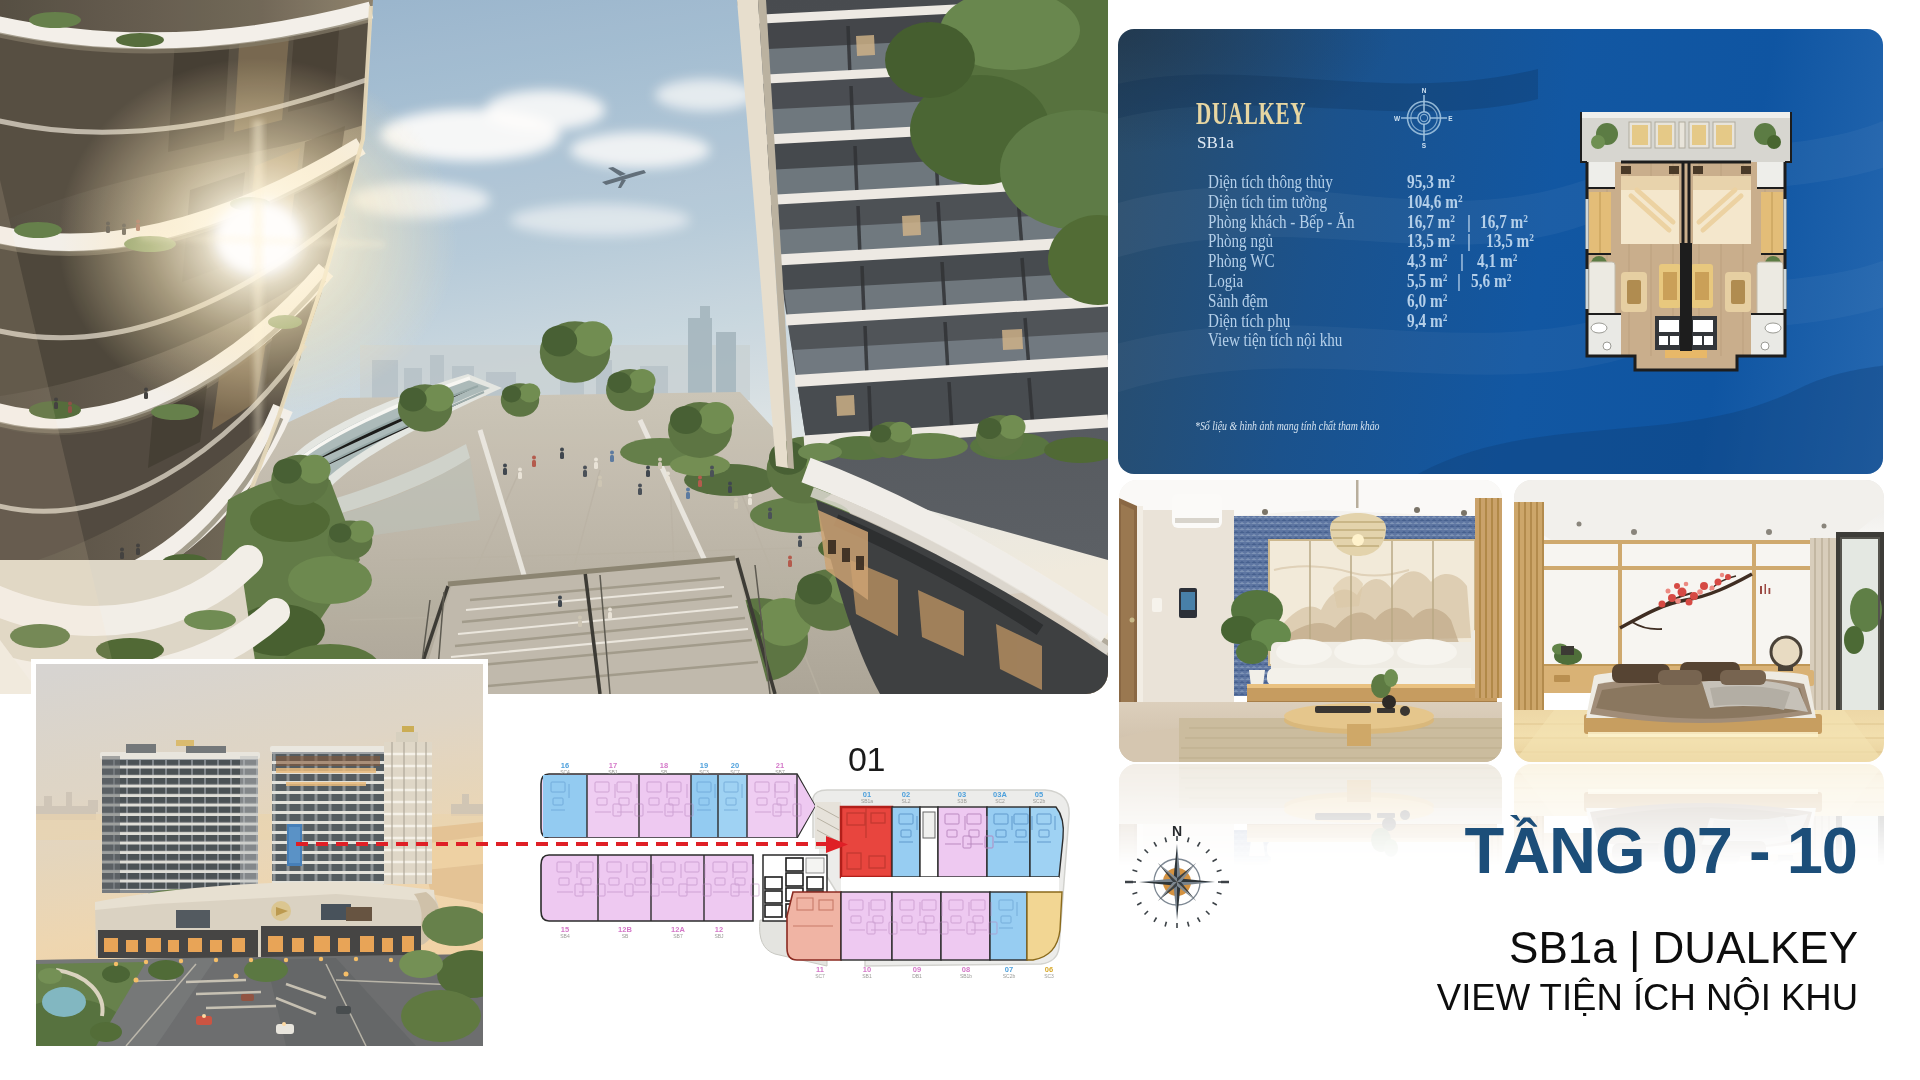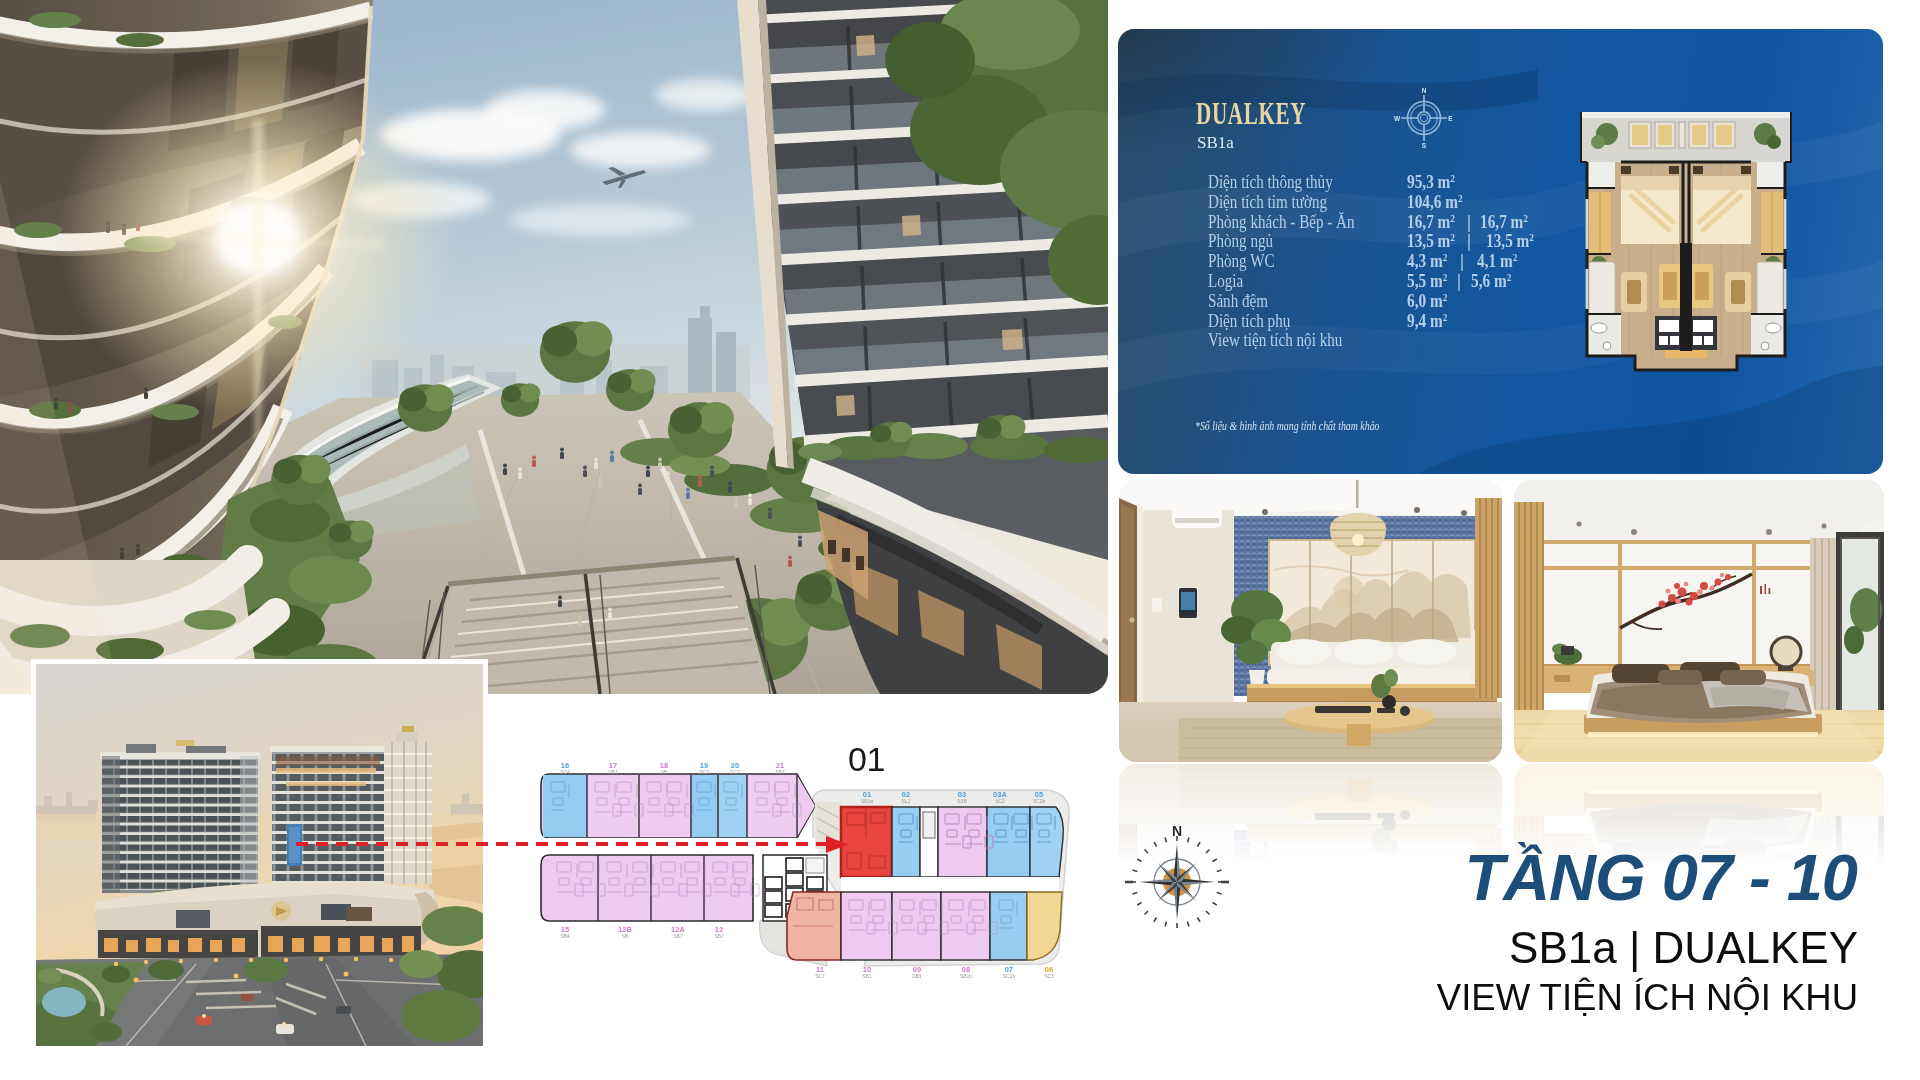--- a/index.html
+++ b/index.html
@@ -18,21 +18,21 @@
   .srow{position:absolute;left:12px;width:460px;height:20px;font-family:"Liberation Serif",serif;font-size:18px;color:#b4cfe9;}
   .srow .sl{position:absolute;left:78px;top:0;transform:scaleX(0.84);transform-origin:0 50%;white-space:nowrap;}
   .srow .v1{position:absolute;left:277px;top:0;font-weight:bold;transform:scaleX(0.85);transform-origin:0 50%;white-space:nowrap;}
   .srow .sep{position:absolute;left:337px;top:0;font-weight:bold;}
   .srow .v2{position:absolute;left:350px;top:0;font-weight:bold;transform:scaleX(0.85);transform-origin:0 50%;white-space:nowrap;}
   .srow i{font-style:normal;font-size:11px;vertical-align:6px;letter-spacing:0;}
   #interL{left:1119px;top:480px;width:383px;height:282px;border-radius:18px;overflow:hidden;
     -webkit-box-reflect:below 2px linear-gradient(to bottom,transparent 64%,rgba(0,0,0,0.3) 100%);}
   #interR{left:1514px;top:480px;width:370px;height:282px;border-radius:18px;overflow:hidden;
     -webkit-box-reflect:below 2px linear-gradient(to bottom,transparent 64%,rgba(0,0,0,0.3) 100%);}
-  #t1{right:63px;top:840px;font-size:65px;font-weight:bold;color:#1c4e79;letter-spacing:-1px;font-style:italic;}
+  #t1{right:63px;top:813px;font-size:65px;font-weight:bold;color:#1c4e79;letter-spacing:-1px;}
   #t2{right:62px;top:923px;font-size:44px;color:#0d0d0d;}
   #t3{right:62px;top:977px;font-size:36.5px;color:#0d0d0d;margin-left:38px;}
   #lbl01{left:848px;top:740px;font-size:34px;color:#1a1a1a;letter-spacing:-0.5px;}
 </style>
 </head>
 <body>
   <div class="abs" id="mainphoto"><svg width="1108" height="694" viewBox="0 0 1108 694">
   <defs>
     <linearGradient id="sky" x1="0" y1="0" x2="0.25" y2="1">
       <stop offset="0" stop-color="#8fb0cc"></stop>

